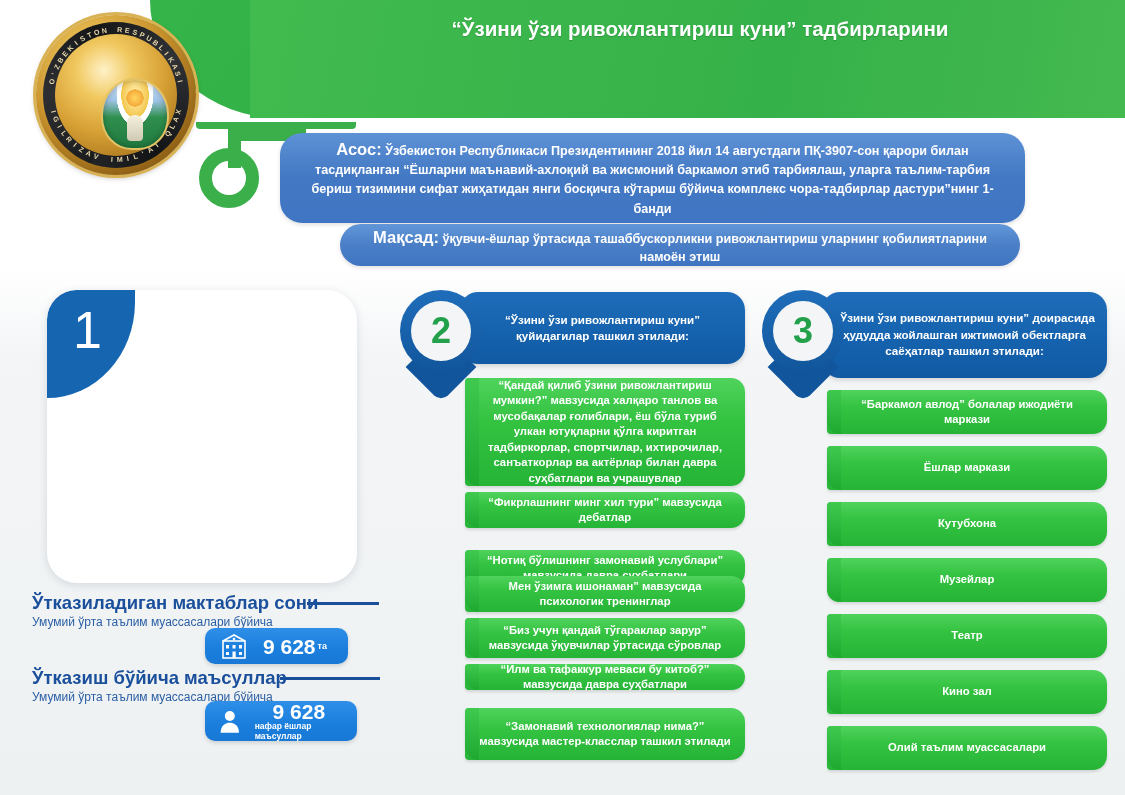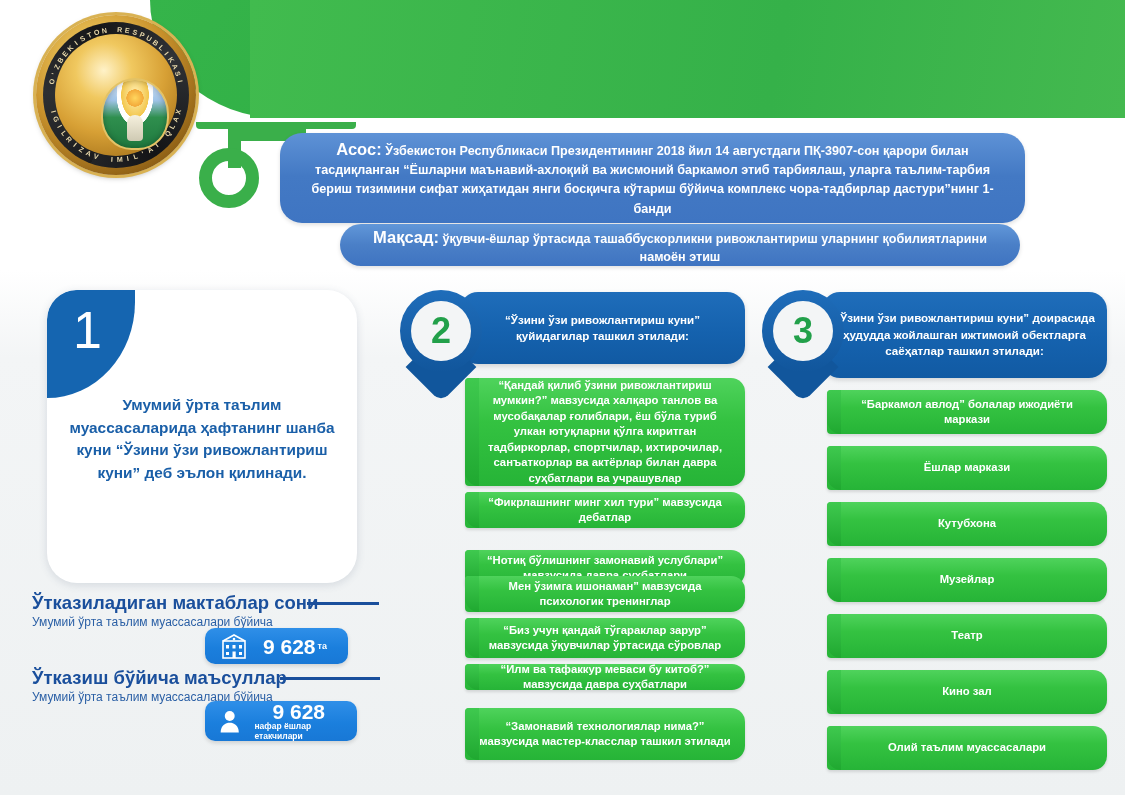--- a/index.html
+++ b/index.html
@@ -231,20 +231,21 @@
 </style>
 </head>
 <body>
 
 <div id="page">
 
   <div class="header-band"></div>
   <div class="header-band2"></div>
   <div class="green-strip"></div>
   <div class="header-title">
+    <div>“Ўзини ўзи ривожлантириш куни” тадбирларини</div>
   </div>
 
   <div class="emblem">
     <div class="ring"></div>
     <div class="ring-text" id="emblem-ring-text">
         <span style="transform: rotate(-78deg) translate(0px, -65px) rotate(0deg) translate(-50%, -50%);">O</span>
         <span style="transform: rotate(-71.2174deg) translate(0px, -65px) rotate(0deg) translate(-50%, -50%);">'</span>
         <span style="transform: rotate(-64.4348deg) translate(0px, -65px) rotate(0deg) translate(-50%, -50%);">Z</span>
         <span style="transform: rotate(-57.6522deg) translate(0px, -65px) rotate(0deg) translate(-50%, -50%);">B</span>
         <span style="transform: rotate(-50.8696deg) translate(0px, -65px) rotate(0deg) translate(-50%, -50%);">E</span>
@@ -303,21 +304,20 @@
     <span class="lead">Асос:</span><span> Ўзбекистон Республикаси Президентининг 2018 йил 14 августдаги ПҚ-3907-сон қарори билан тасдиқланган “Ёшларни маънавий-ахлоқий ва жисмоний баркамол этиб тарбиялаш, уларга таълим-тарбия бериш тизимини сифат жиҳатидан янги босқичга кўтариш бўйича комплекс чора-тадбирлар дастури”нинг 1-банди</span>
   </div>
 
   <div class="maqsad-box">
     <span class="lead">Мақсад:</span><span> ўқувчи-ёшлар ўртасида ташаббускорликни ривожлантириш уларнинг қобилиятларини намоён этиш</span>
   </div>
 
   <div class="card1">
     <div class="corner"></div>
     <div class="num">1</div>
-    <div class="body">Умумий ўрта таълим муассасаларида ҳафтанинг шанба куни “Ўзини ўзи ривожлантириш куни” деб эълон қилинади.</div>
   </div>
 
   <div class="col col2">
     <div class="col-head">“Ўзини ўзи ривожлантириш куни” қуйидагилар ташкил этилади:</div>
     <div class="pin">
       <div class="pin-tip"></div>
       <div class="pin-body"></div>
       <div class="pin-circle">2</div>
     </div>
     <div id="col2-items">
@@ -401,19 +401,19 @@
     <div class="stat-title" style="left:32px; top:667px;">Ўтказиш бўйича маъсуллар</div>
     <div class="stat-line" style="left:280px; top:677px; width:100px;"></div>
     <div class="stat-sub" style="left:32px; top:690px;">Умумий ўрта таълим муассасалари бўйича</div>
     <div class="stat-box" style="left:205px; top:701px; width:152px; height:40px;">
       <svg class="icon-person" viewBox="0 0 26 28">
         <circle cx="13" cy="8" r="6" fill="#ffffff"></circle>
         <path d="M2 28 C2 19 8 16 13 16 C18 16 24 19 24 28 Z" fill="#ffffff"></path>
       </svg>
       <span class="stat-numwrap">
         <span class="stat-num">9 628</span>
-        <span class="stat-sub2">нафар ёшлар етакчилари</span>
+        <span class="stat-sub2">нафар ёшлар маъсуллар</span>
       </span>
     </div>
 
   </div>
 
 </div>
 
 </body></html>

